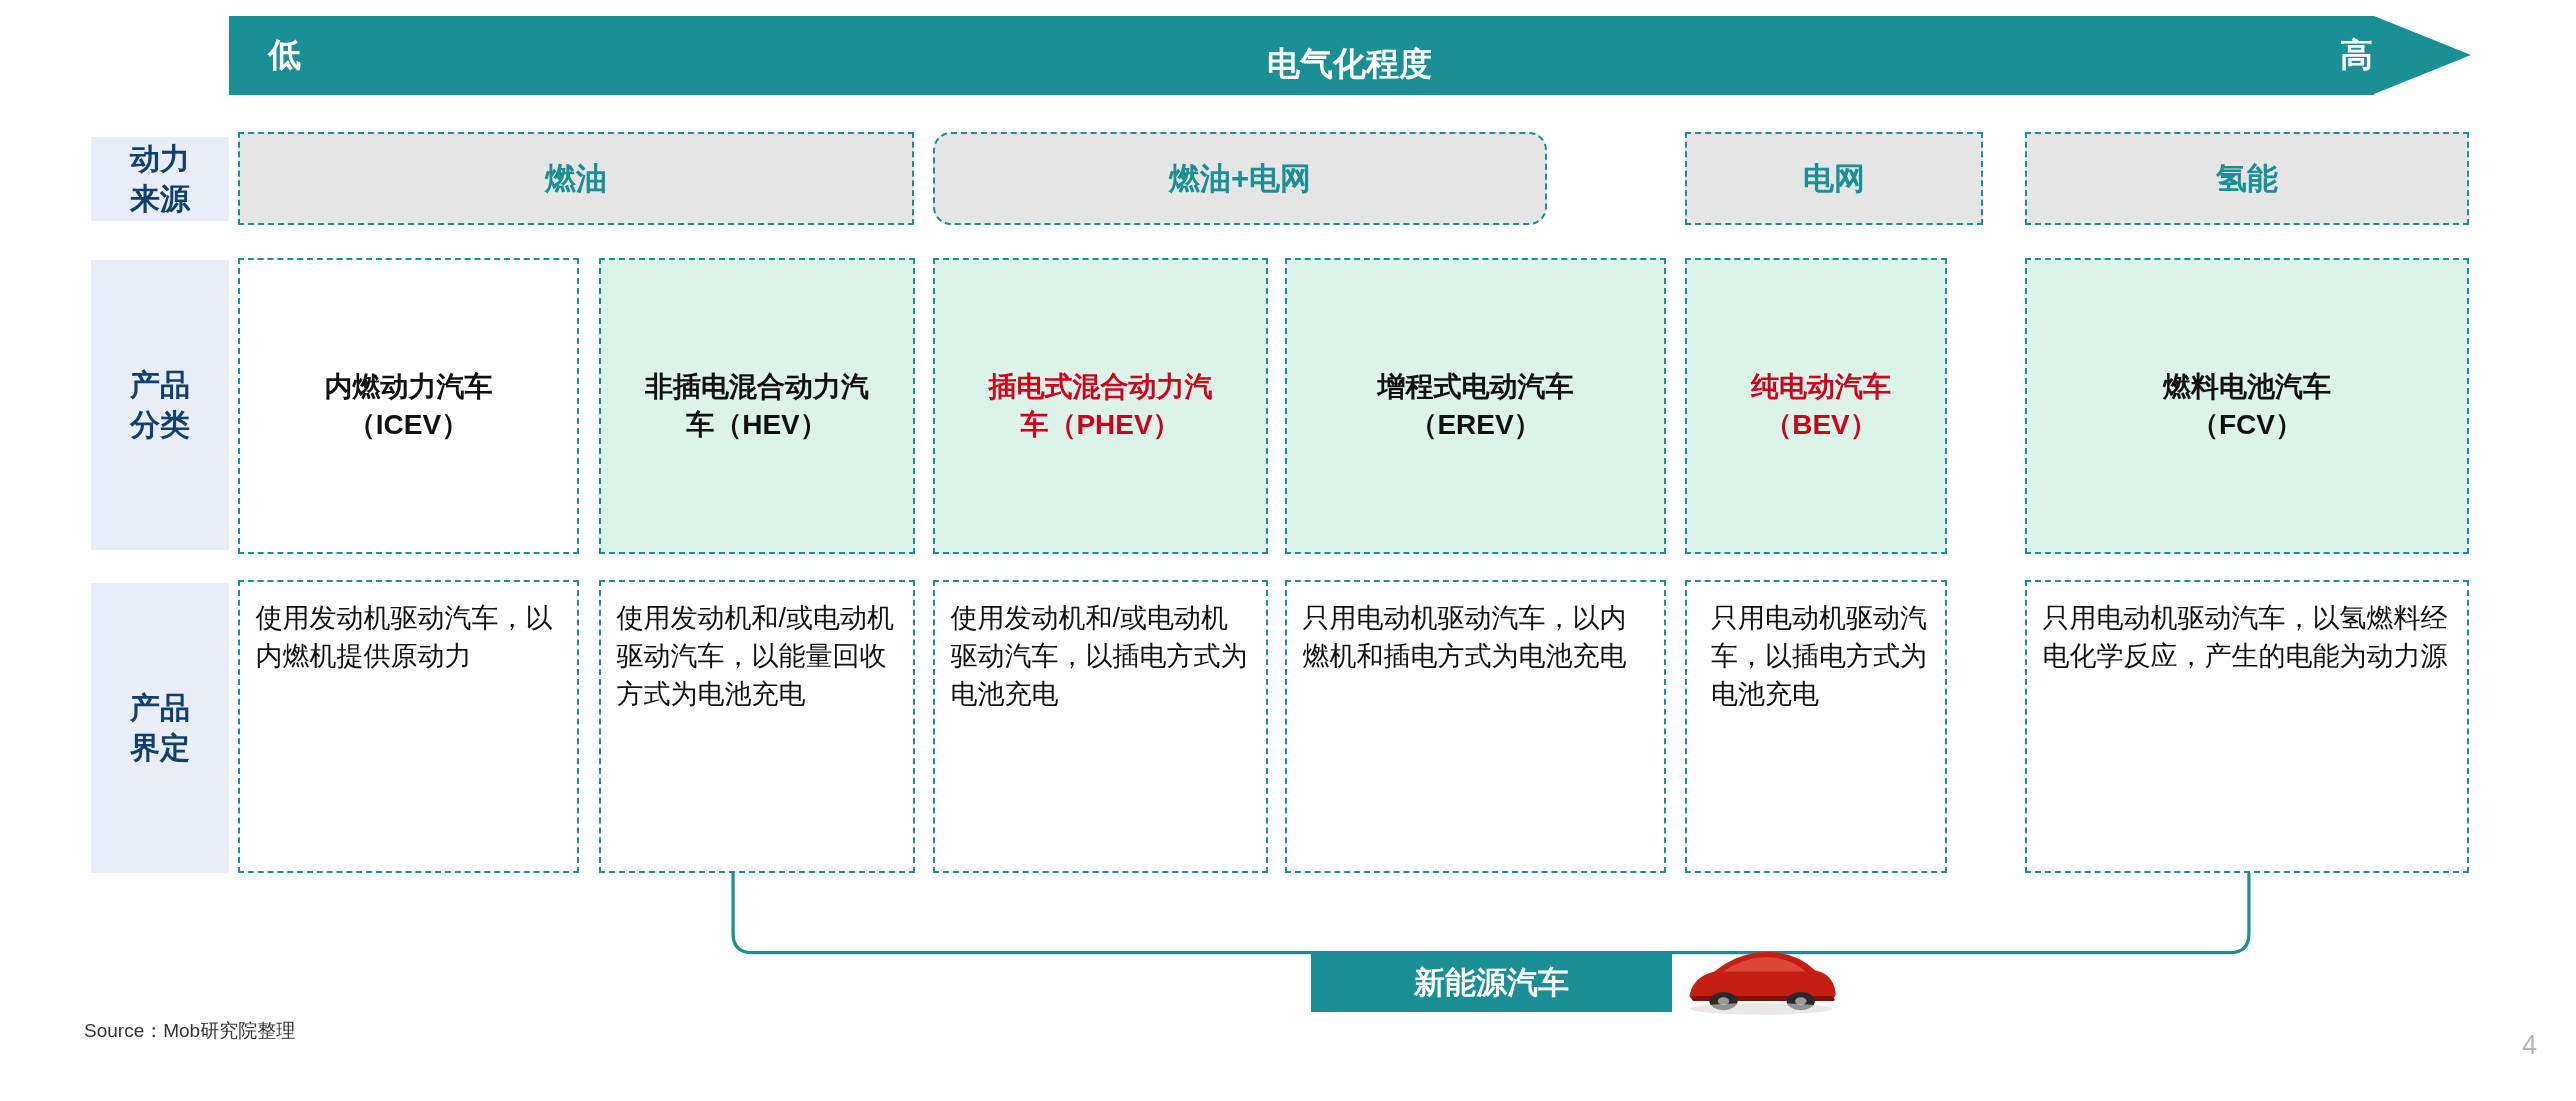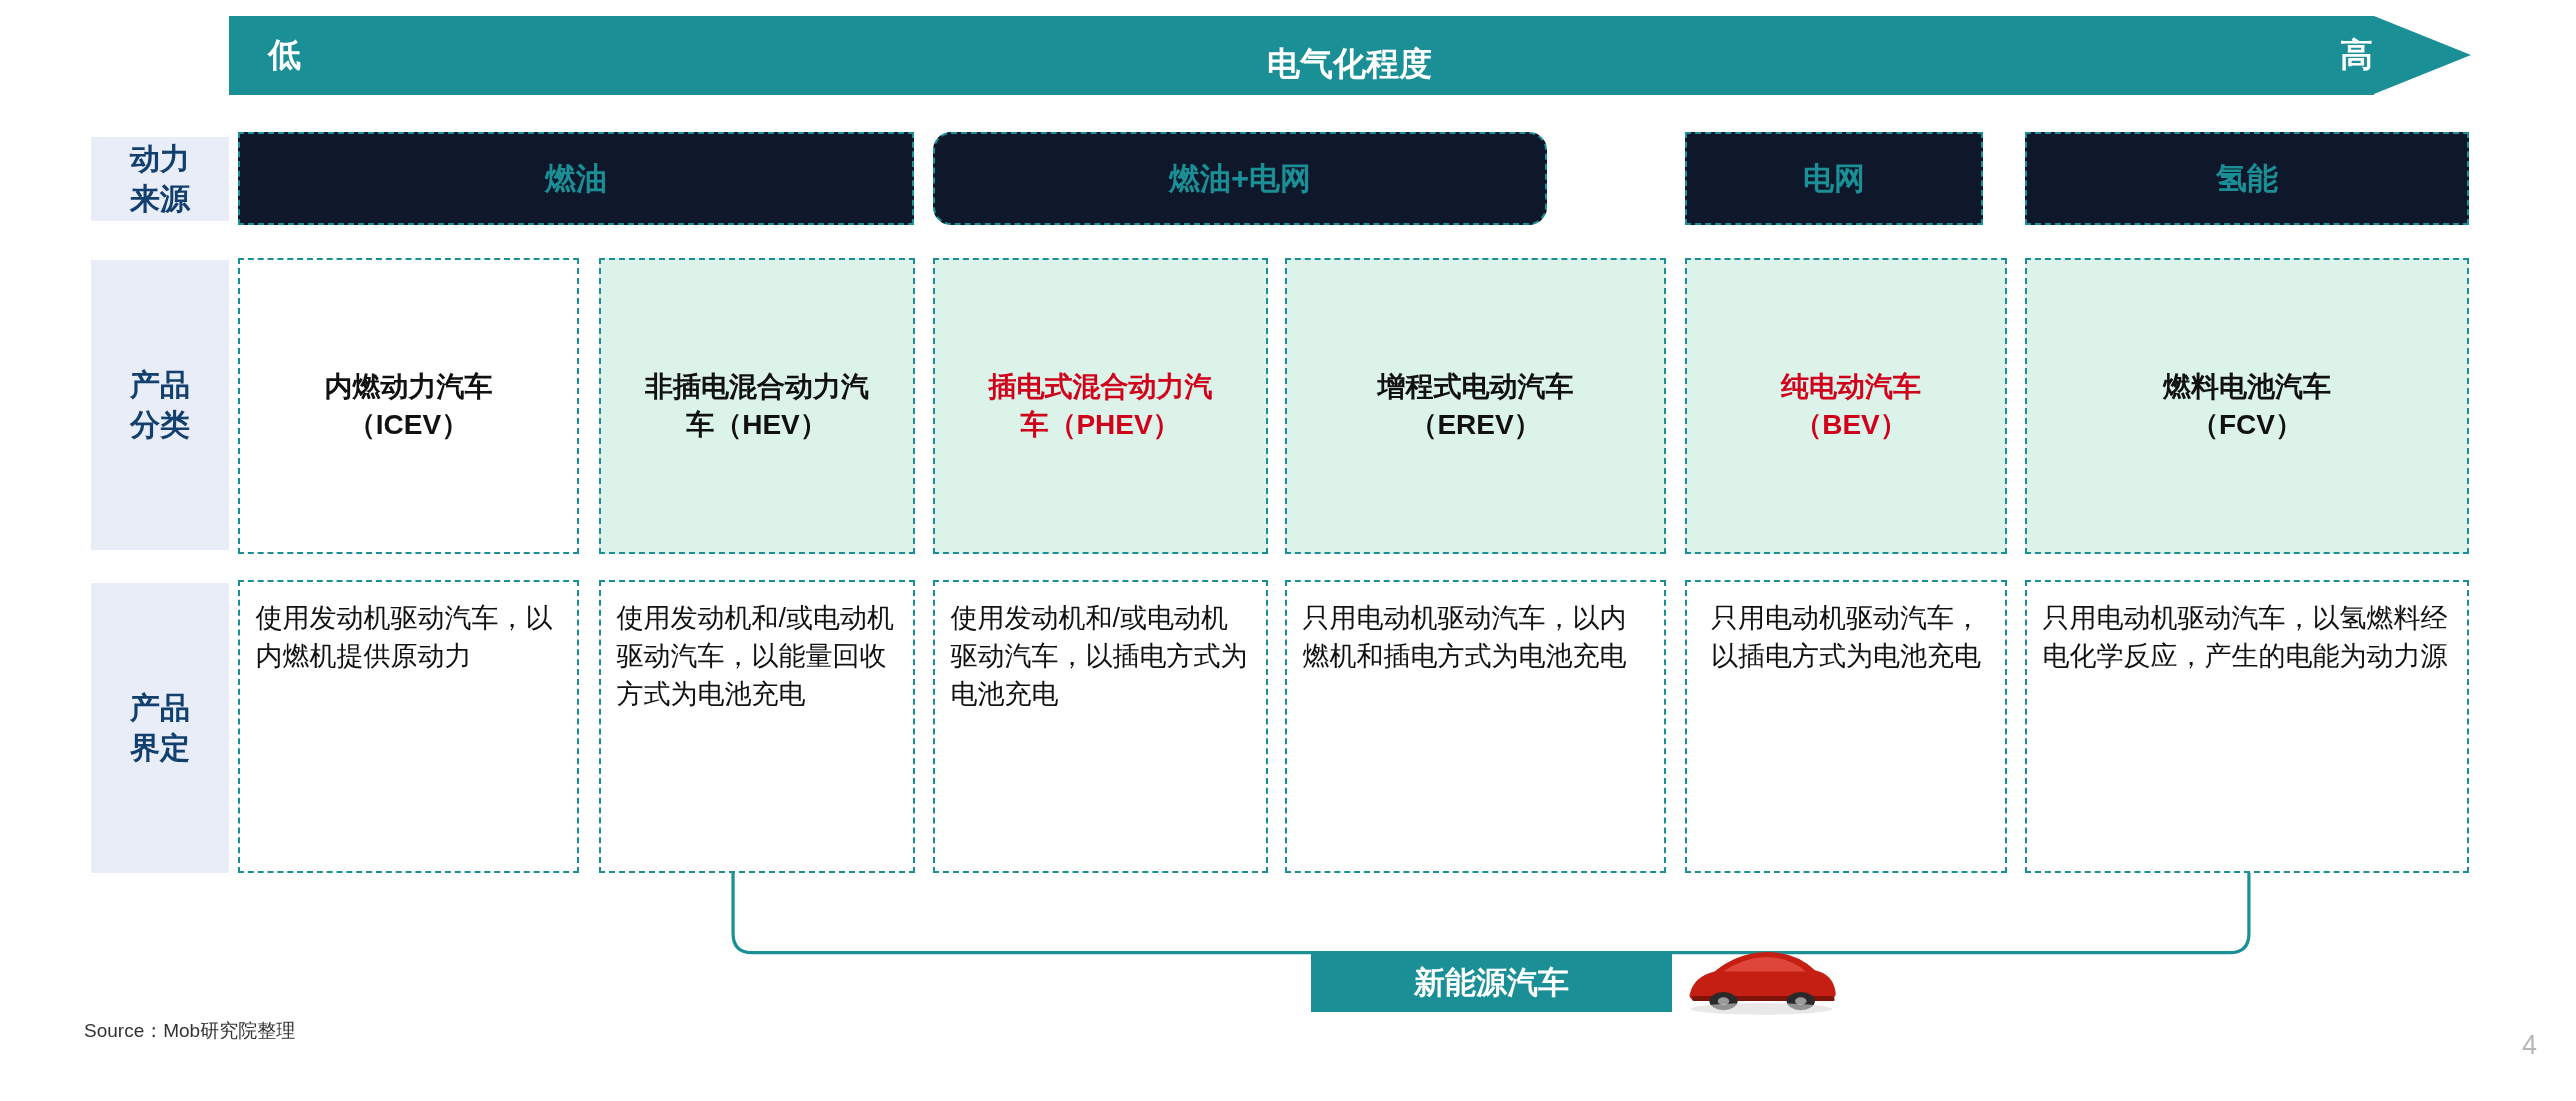--- a/index.html
+++ b/index.html
@@ -92,21 +92,21 @@
     margin-left: 12px;
   }
   .row-label.src  { top: 137px; height: 84px; }
   .row-label.cat  { top: 260px; height: 290px; }
   .row-label.def  { top: 583px; height: 290px; }
 
   
   .cell {
     position: absolute;
     border: 2.6px dashed #1a8f96;
-    background: #0f172a;
+    background: #e5e5e5;
   }
 
   
   .src-cell {
     top: 132px;
     height: 93px;
     display: flex;
     align-items: center;
     justify-content: center;
     color: #1a8f96;
@@ -143,21 +143,21 @@
     color: #111111;
     text-align: left;
     display: block;
   }
 
   
   .c1 { left: 238px;  width: 341px; }
   .c2 { left: 599px;  width: 316px; }
   .c3 { left: 933px; width: 335px; }
   .c4 { left: 1285px; width: 381px; }
-  .c5 { left: 1685px; width: 322px; padding-left: 24px; }
+  .c5 { left: 1685px; width: 262px; padding-left: 24px; }
   .c6 { left: 2025px; width: 444px; }
 
   
   .s1 { left: 238px;  width: 676px; }
   .s2 { left: 933px; width: 614px; border-radius: 18px; }
   .s3 { left: 1685px; width: 298px; }
   .s4 { left: 2025px; width: 444px; }
 
   
   .watermark {

